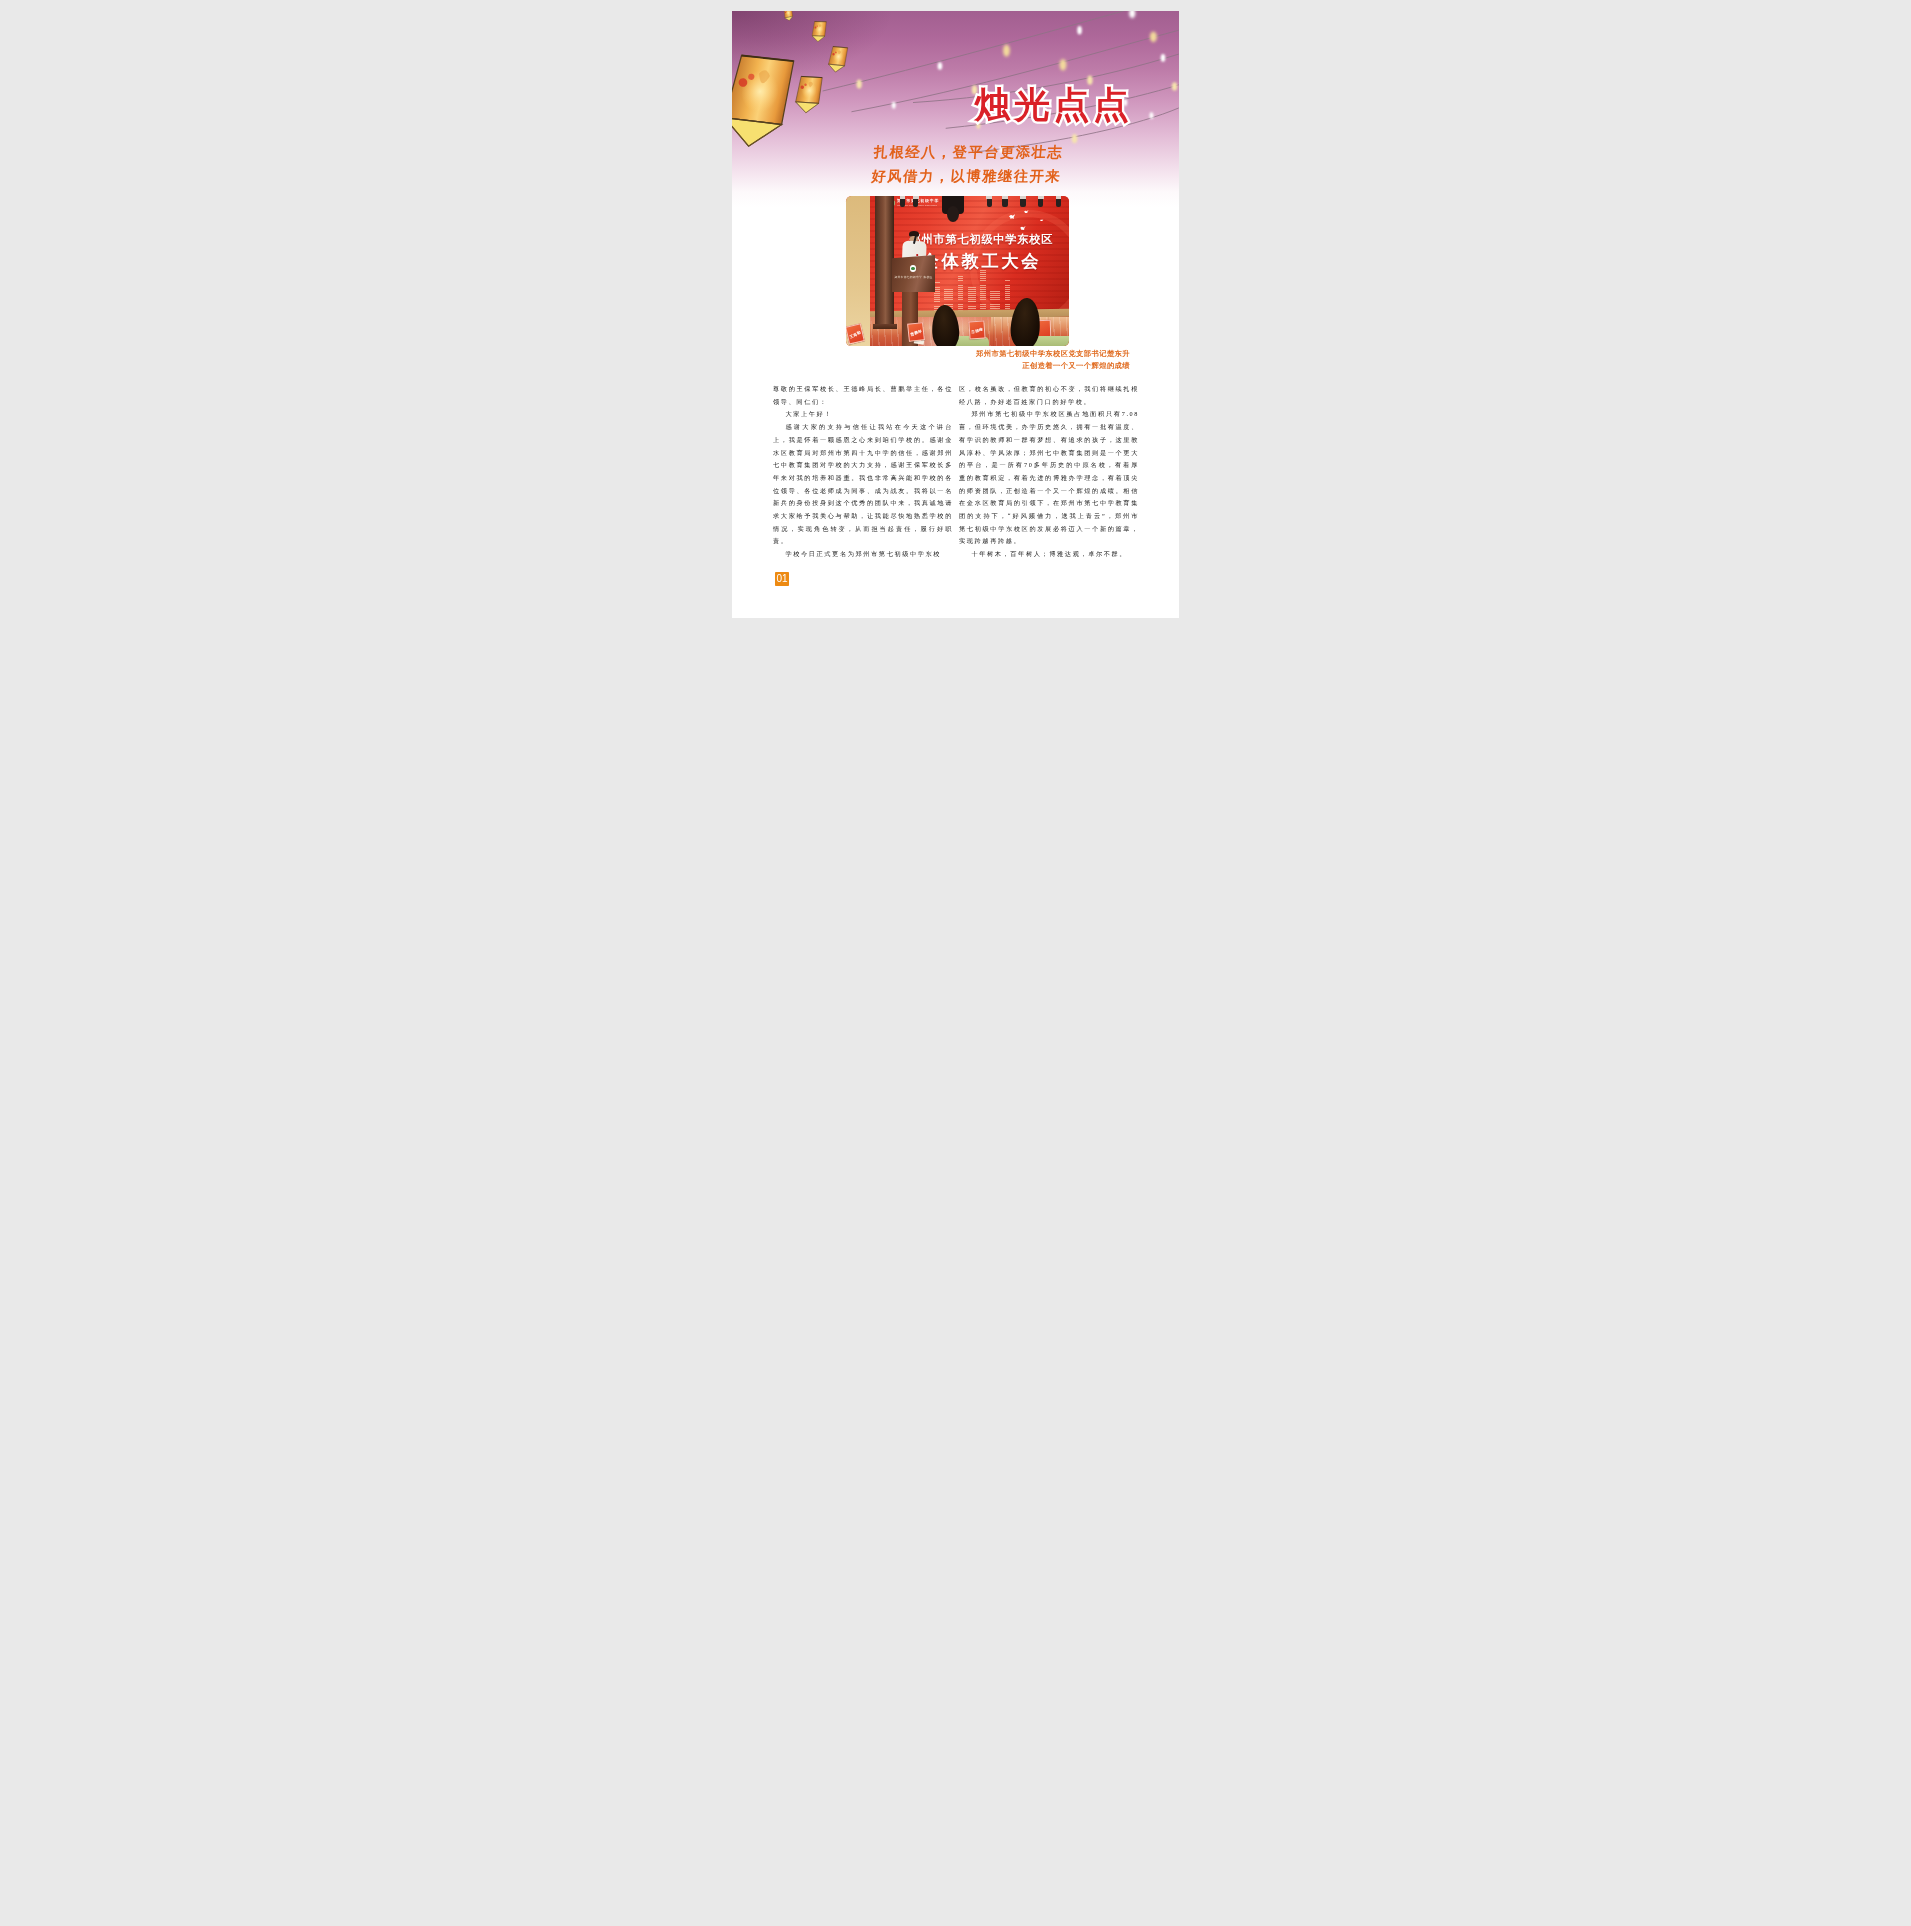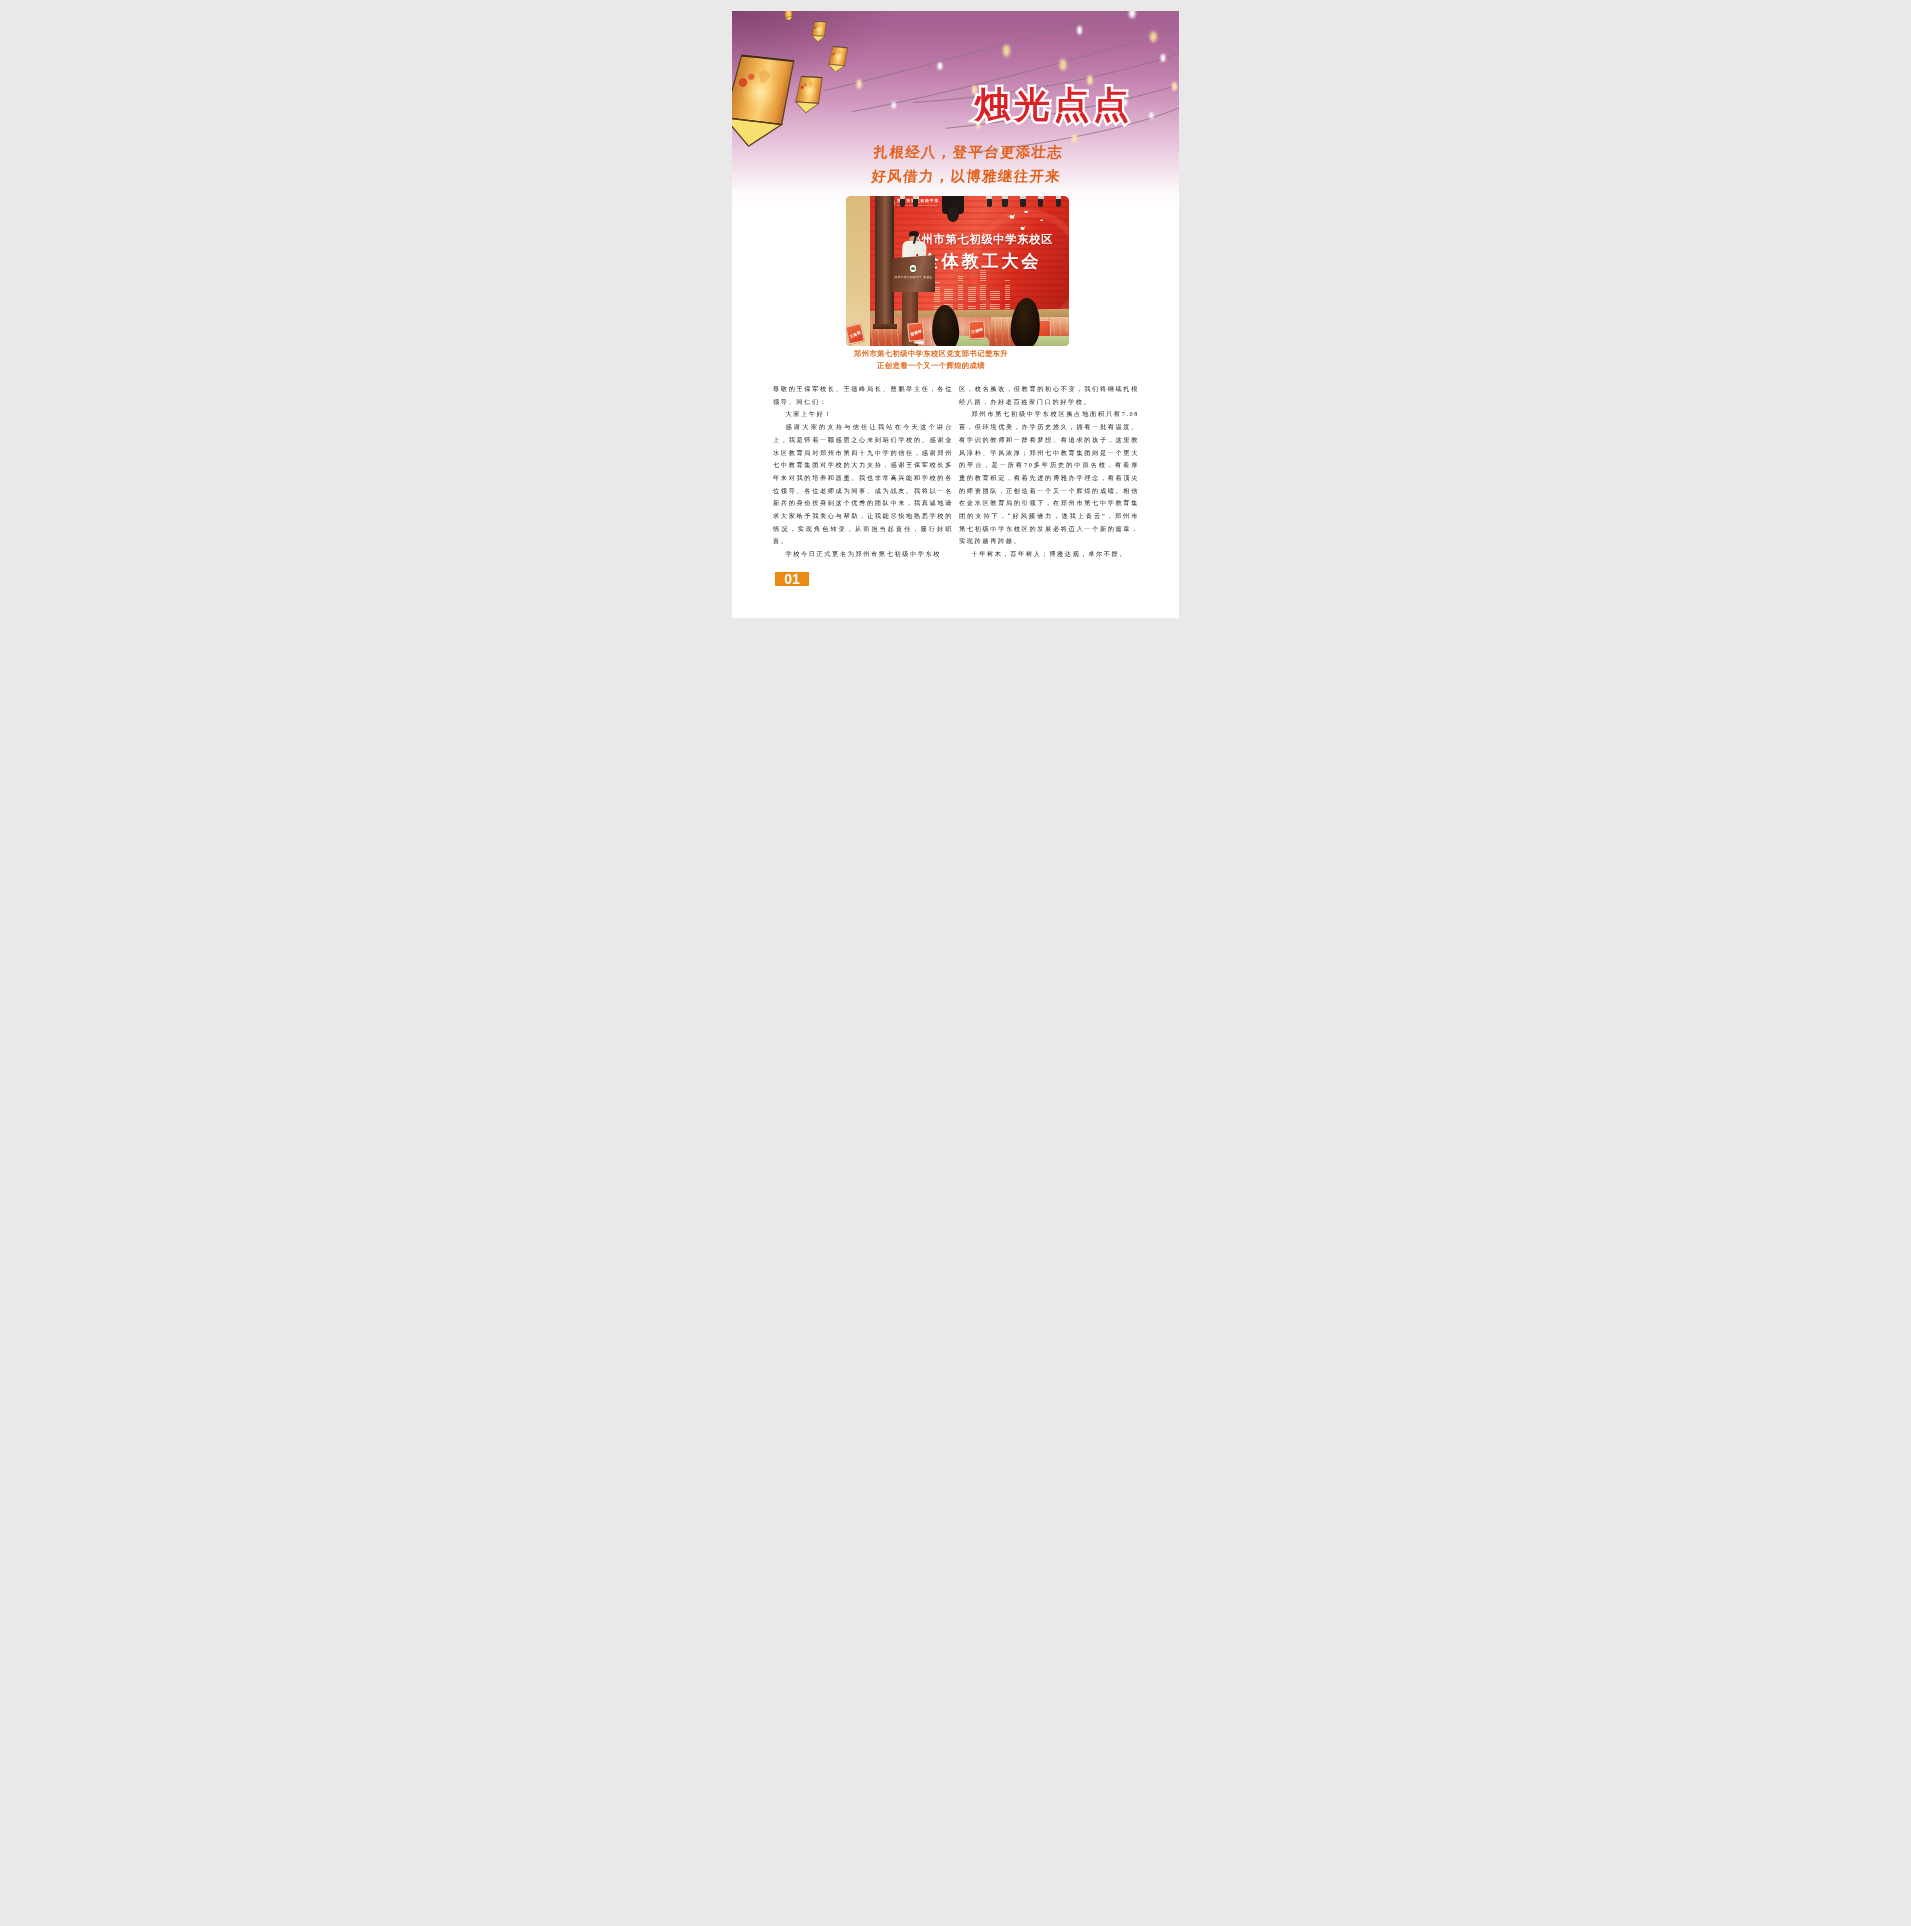--- a/index.html
+++ b/index.html
@@ -124,35 +124,35 @@
   .ncard span { color:#fff; font-size:3.7px; font-weight:bold; letter-spacing:0.4px; white-space:nowrap;
     transform:rotate(-14deg); }
   .ncard1 { left:0.8px;  top:129px; transform:rotate(-13deg); }
   .ncard2 { left:62px; top:127px; transform:rotate(-6deg); }
   .ncard3 { left:123px; top:125px; transform:rotate(-4deg); }
   .ncard4 { left:189px; top:124px; transform:rotate(-2deg); z-index:7; }
   .paper { position:absolute; left:68px; top:143px; width:10px; height:5.4px; background:#f6efe2;
     transform:rotate(8deg); z-index:7; }
 
   
-  .caption { position:absolute; left:0; top:337px; width:398px; text-align:center; z-index:3;
+  .caption { position:absolute; left:0; top:337px; width:398px; text-align:right; z-index:3;
     color:#e06a1e; font-weight:bold; font-size:7.3px; line-height:12.3px; letter-spacing:0.4px; }
 
   
   .col { position:absolute; top:372px; width:180px; font-size:6.2px; line-height:12.7px;
     letter-spacing:1.6px; text-align:justify; color:#161616; word-break:break-all; z-index:3; }
   .col p { margin:0; }
   .col p.indent { text-indent:2em; }
   .col1 { left:41px; }
   .col2 { left:227px; }
 
   
-  .page-badge { position:absolute; left:43px; top:561px; width:34px; height:14px; z-index:3;
+  .page-badge { position:absolute; left:43px; top:561px; width:14px; height:14px; z-index:3;
     background:#ed8a12; color:#fff; font-family:"Liberation Sans","DejaVu Sans",sans-serif;
-    font-weight:bold; font-size:14px; text-align:center; line-height:14px; border-radius:0.8px; }
+    font-weight:normal; font-size:10px; text-align:center; line-height:14px; border-radius:0.8px; }
 </style>
 </head>
 <body>
 
 <div class="page">
 
   <div class="header-bg"></div>
   <div class="header-shade"></div>
 
   <svg class="lights" width="447" height="200" viewBox="0 0 1161 520">

